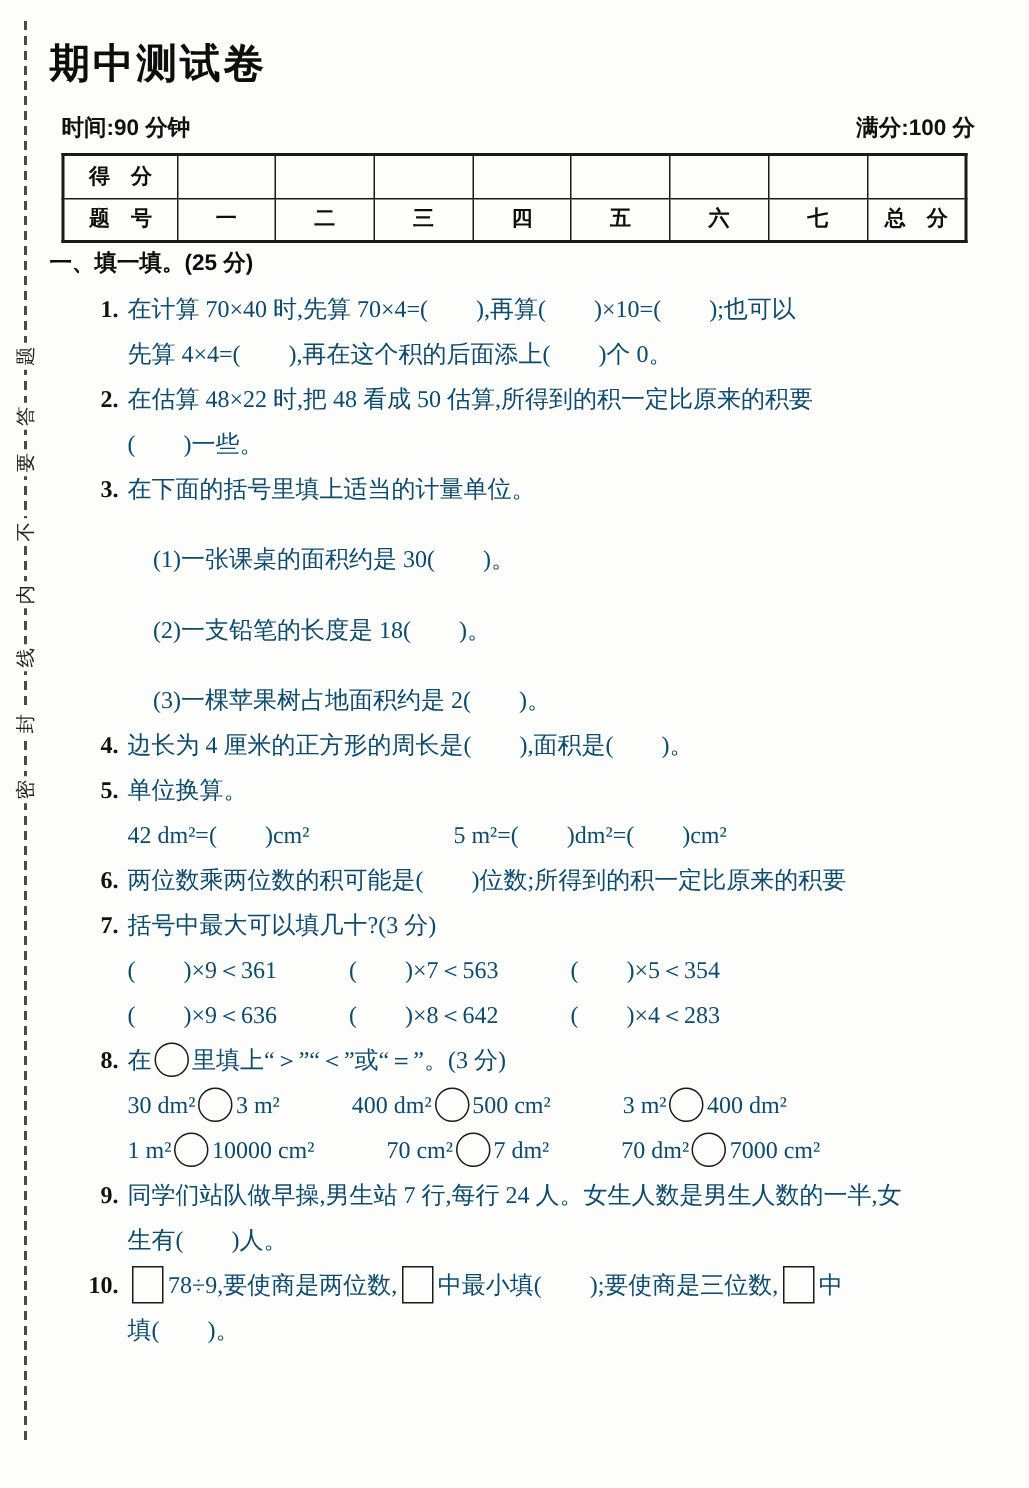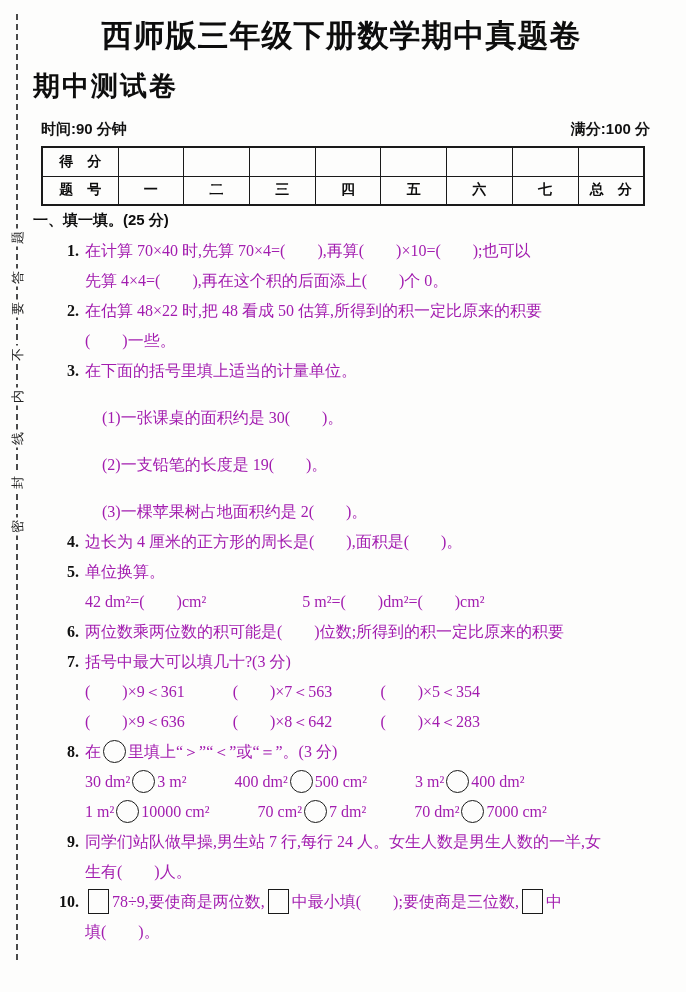--- a/index.html
+++ b/index.html
@@ -95,21 +95,21 @@
     margin-right: 6px;
     font-weight: 700;
     font-size: 16px;
     line-height: 30px;
   }
   .q-body { flex: 1; min-width: 0; }
   .q-line {
     font-size: 16px;
     line-height: 30px;
     white-space: nowrap;
-    color: #a21caf;
+    color: #0c4a6e;
   }
   .q-line.sub { padding-left: 17px; margin-top: 17px; }
   .seg-text { white-space: pre; }
   .seg-gap { display: inline-block; }
   .seg-circle {
     display: inline-block;
     width: 23px; height: 23px;
     border: 1.6px solid #1a1a1a;
     border-radius: 50%;
     vertical-align: -6px;
@@ -134,21 +134,20 @@
   <span class="bchar" style="top:266px">答</span>
   <span class="bchar" style="top:297px">要</span>
   <span class="bchar" style="top:343px">不</span>
   <span class="bchar" style="top:385px">内</span>
   <span class="bchar" style="top:427px">线</span>
   <span class="bchar" style="top:471px">封</span>
   <span class="bchar" style="top:515px">密</span>
 
   <div class="content">
 
-    <h1 class="title">西师版三年级下册数学期中真题卷</h1>
     <h2 class="subtitle">期中测试卷</h2>
 
     <div class="info-row">
       <span>时间:90 分钟</span>
       <span>满分:100 分</span>
     </div>
 
     <table class="score-table">
       <colgroup>
         <col style="width:76px">
@@ -205,21 +204,21 @@
           <div class="q-line">在估算 48×22 时,把 48 看成 50 估算,所得到的积一定比原来的积要</div>
           <div class="q-line">(　　)一些。</div>
         </div>
       </div>
 
       <div class="q">
         <span class="q-num">3.</span>
         <div class="q-body">
           <div class="q-line">在下面的括号里填上适当的计量单位。</div>
           <div class="q-line sub">(1)一张课桌的面积约是 30(　　)。</div>
-          <div class="q-line sub">(2)一支铅笔的长度是 19(　　)。</div>
+          <div class="q-line sub">(2)一支铅笔的长度是 18(　　)。</div>
           <div class="q-line sub">(3)一棵苹果树占地面积约是 2(　　)。</div>
         </div>
       </div>
 
       <div class="q">
         <span class="q-num">4.</span>
         <div class="q-body">
           <div class="q-line">边长为 4 厘米的正方形的周长是(　　),面积是(　　)。</div>
         </div>
       </div>

